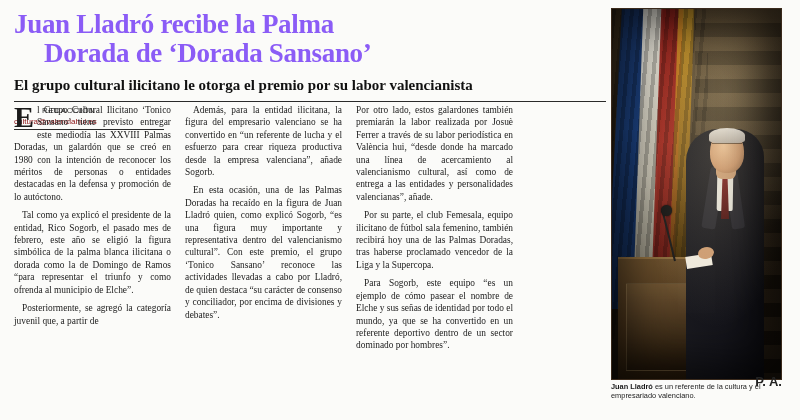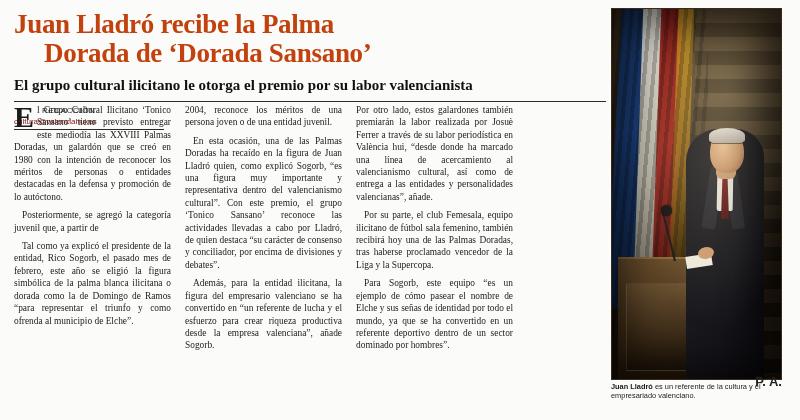--- a/index.html
+++ b/index.html
@@ -23,21 +23,21 @@
     background: #fbfbf9;
   }
 
   
   .headline {
     font-family: "Liberation Serif", serif;
     font-weight: bold;
     font-size: 27px;
     line-height: 1.06;
     letter-spacing: -0.3px;
-    color: #c2410c;
+    color: #8b5cf6;
     width: 660px;
     margin: 2px 0 0 2px;
   }
   .headline .l2 {
     display: block;
     padding-left: 30px;
   }
 
   .subhead {
     font-family: "Liberation Serif", serif;
@@ -344,28 +344,27 @@
   <div class="byline">
     <div class="who">REDACCIÓN</div>
     <div class="mail">cultura@valenciahui.es</div>
   </div>
   <div class="byline-rule"></div>
 
   <div class="cols">
 
     <div class="col">
       <p class="first"><span class="dropcap">E</span><span>l Grupo Cultural Ilicitano ‘Tonico Sansano’ tiene previsto entregar este mediodía las XXVIII Palmas Doradas, un galardón que se creó en 1980 con la intención de reconocer los méritos de personas o entidades destacadas en la defensa y promoción de lo autóctono.</span></p>
+      <p>Tal como ya explicó el presidente de la entidad, Rico Sogorb, el pasado mes de febrero, este año se eligió la figura simbólica de la palma blanca ilicitana o dorada como la de Domingo de Ramos “para representar el triunfo y como ofrenda al municipio de Elche”.</p>
       <p>Posteriormente, se agregó la categoría juvenil que, a partir de</p>
-      <p>Tal como ya explicó el presidente de la entidad, Rico Sogorb, el pasado mes de febrero, este año se eligió la figura simbólica de la palma blanca ilicitana o dorada como la de Domingo de Ramos “para representar el triunfo y como ofrenda al municipio de Elche”.</p>
     </div>
 
     <div class="col">
-      <p class="noindent">2004, reconoce los méritos de una persona joven o de una entidad juvenil.</p>
+      <p>Además, para la entidad ilicitana, la figura del empresario valenciano se ha convertido en “un referente de lucha y el esfuerzo para crear riqueza productiva desde la empresa valenciana”, añade Sogorb.</p>
       <p>En esta ocasión, una de las Palmas Doradas ha recaído en la figura de Juan Lladró quien, como explicó Sogorb, “es una figura muy importante y representativa dentro del valencianismo cultural”. Con este premio, el grupo ‘Tonico Sansano’ reconoce las actividades llevadas a cabo por Lladró, de quien destaca “su carácter de consenso y conciliador, por encima de divisiones y debates”.</p>
-      <p>Además, para la entidad ilicitana, la figura del empresario valenciano se ha convertido en “un referente de lucha y el esfuerzo para crear riqueza productiva desde la empresa valenciana”, añade Sogorb.</p>
     </div>
 
     <div class="col">
       <p class="noindent">Por otro lado, estos galardones también premiarán la labor realizada por Josuè Ferrer a través de su labor periodística en València hui, “desde donde ha marcado una línea de acercamiento al valencianismo cultural, así como de entrega a las entidades y personalidades valencianas”, añade.</p>
       <p>Por su parte, el club Femesala, equipo ilicitano de fútbol sala femenino, también recibirá hoy una de las Palmas Doradas, tras haberse proclamado vencedor de la Liga y la Supercopa.</p>
       <p>Para Sogorb, este equipo “es un ejemplo de cómo pasear el nombre de Elche y sus señas de identidad por todo el mundo, ya que se ha convertido en un referente deportivo dentro de un sector dominado por hombres”.</p>
     </div>
 
   </div>
 

